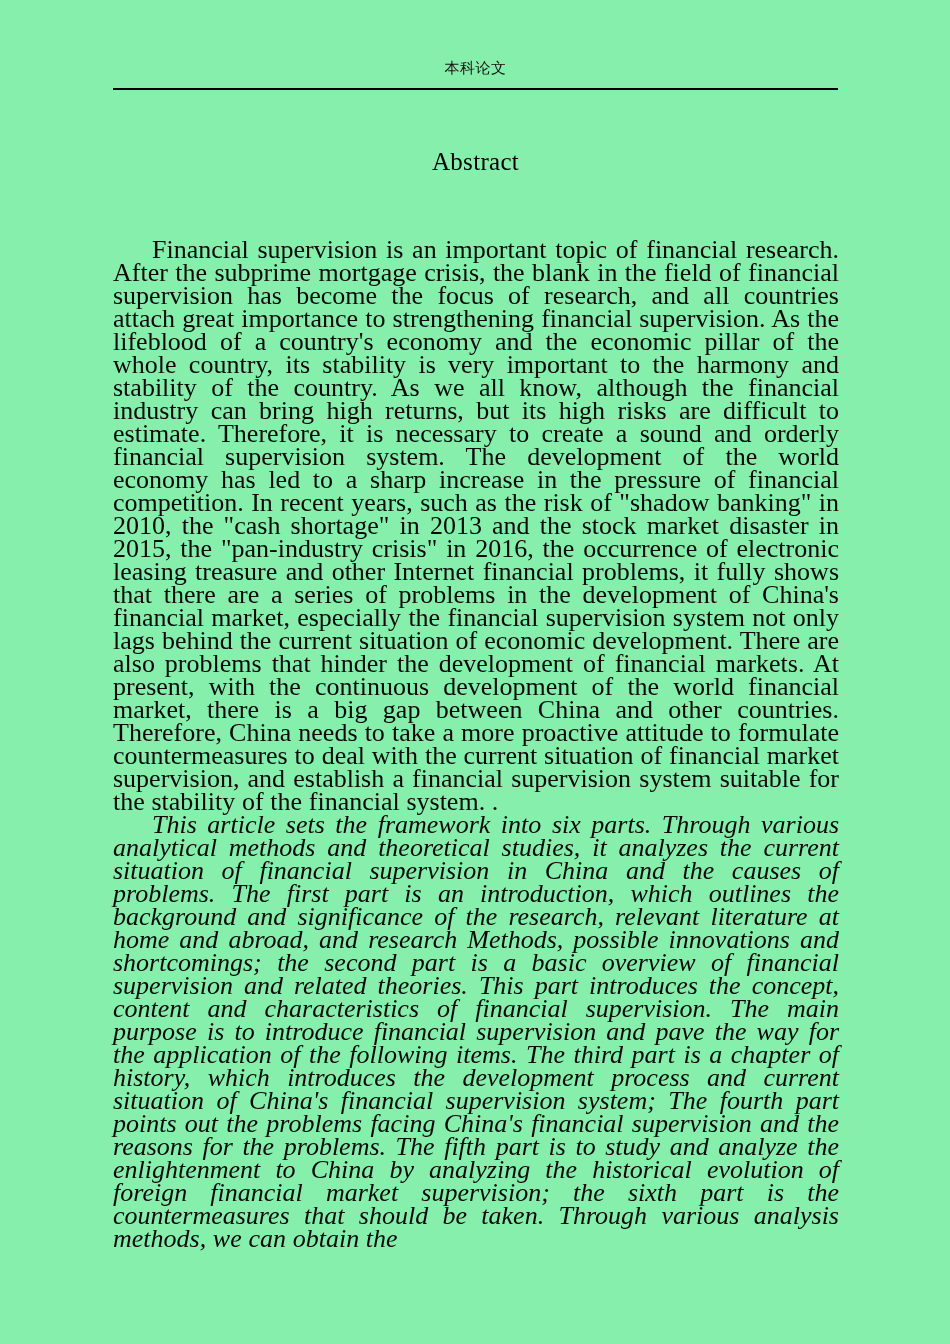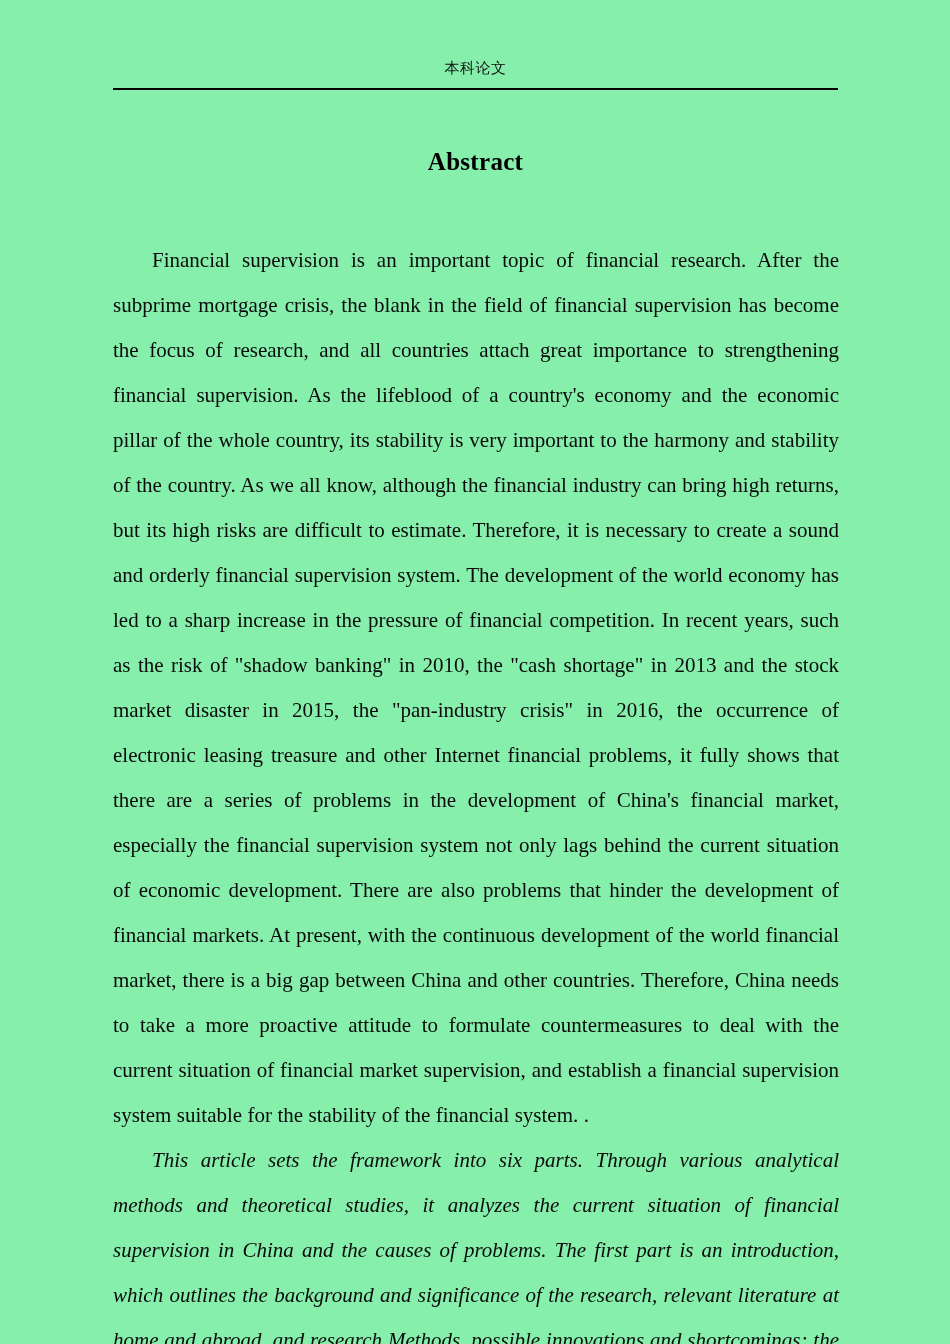--- a/index.html
+++ b/index.html
@@ -55,42 +55,42 @@
 
   
   .doc-title {
     position: absolute;
     left: 113px;
     top: 128px;
     width: 725px;
     text-align: center;
     font-family: "Liberation Serif", "DejaVu Serif", serif;
     font-size: 25px;
-    font-weight: bold;
+    font-weight: normal;
     line-height: 34px;
     letter-spacing: 0.3px;
     color: #000000;
   }
 
   
   .body-block {
     position: absolute;
     left: 113px;
     top: 238px;
     width: 726px;
   }
 
   .para {
     margin: 0;
     padding: 0;
     text-align: justify;
     text-justify: inter-word;
     text-indent: 39px;
-    font-size: 21px;
-    line-height: 45px;
+    font-size: 26px;
+    line-height: 23px;
     color: #0a0a0a;
     word-spacing: 0.2px;
     hyphens: none;
   }
 
   
   .para + .para {
     margin-top: 0;
     font-style: italic;
   }

